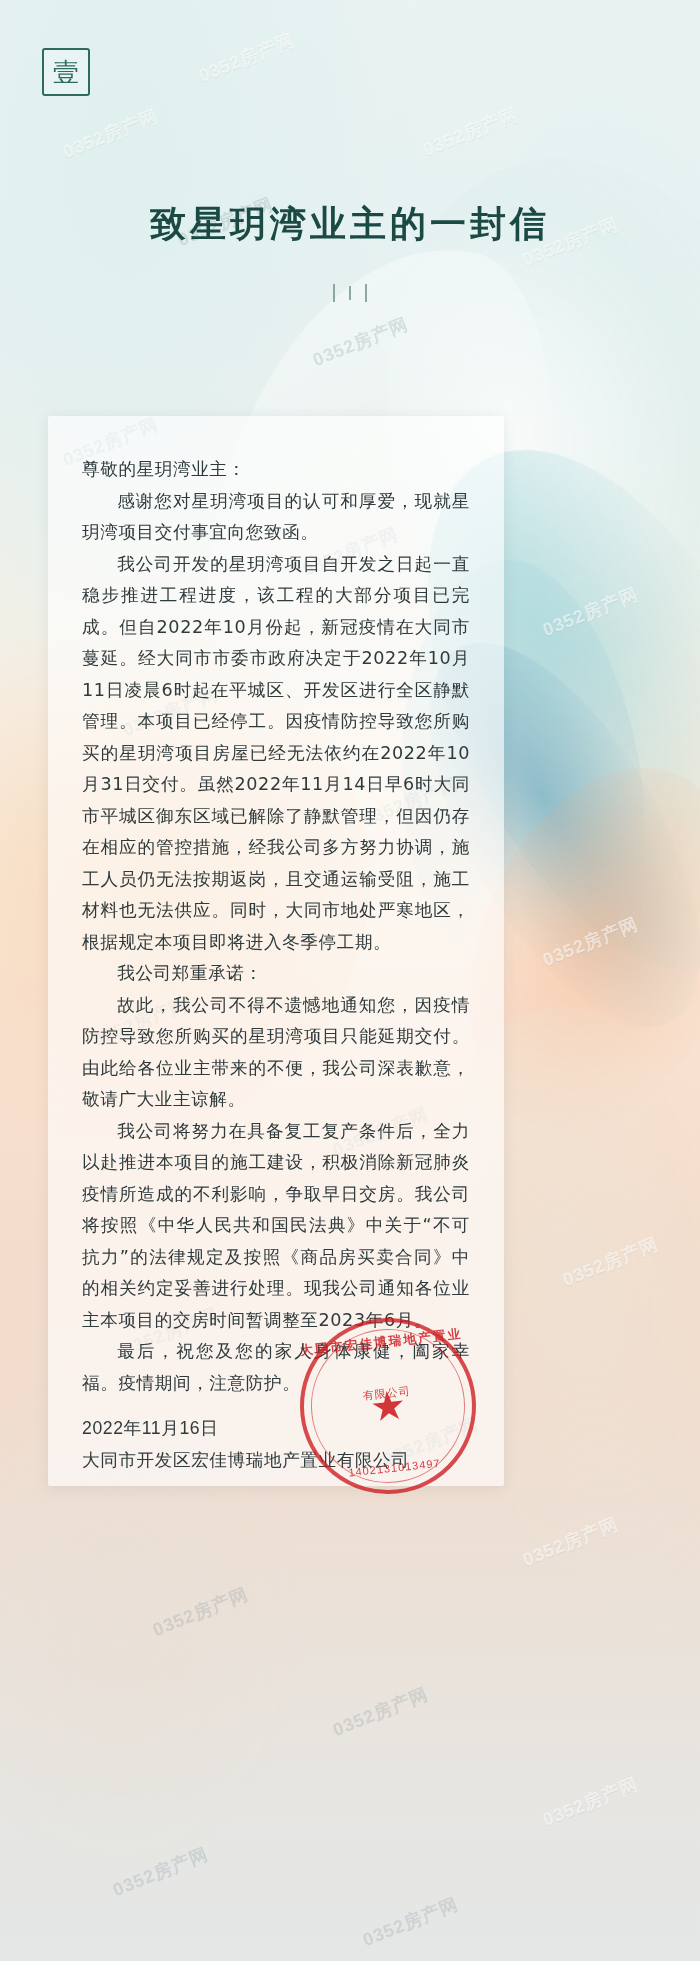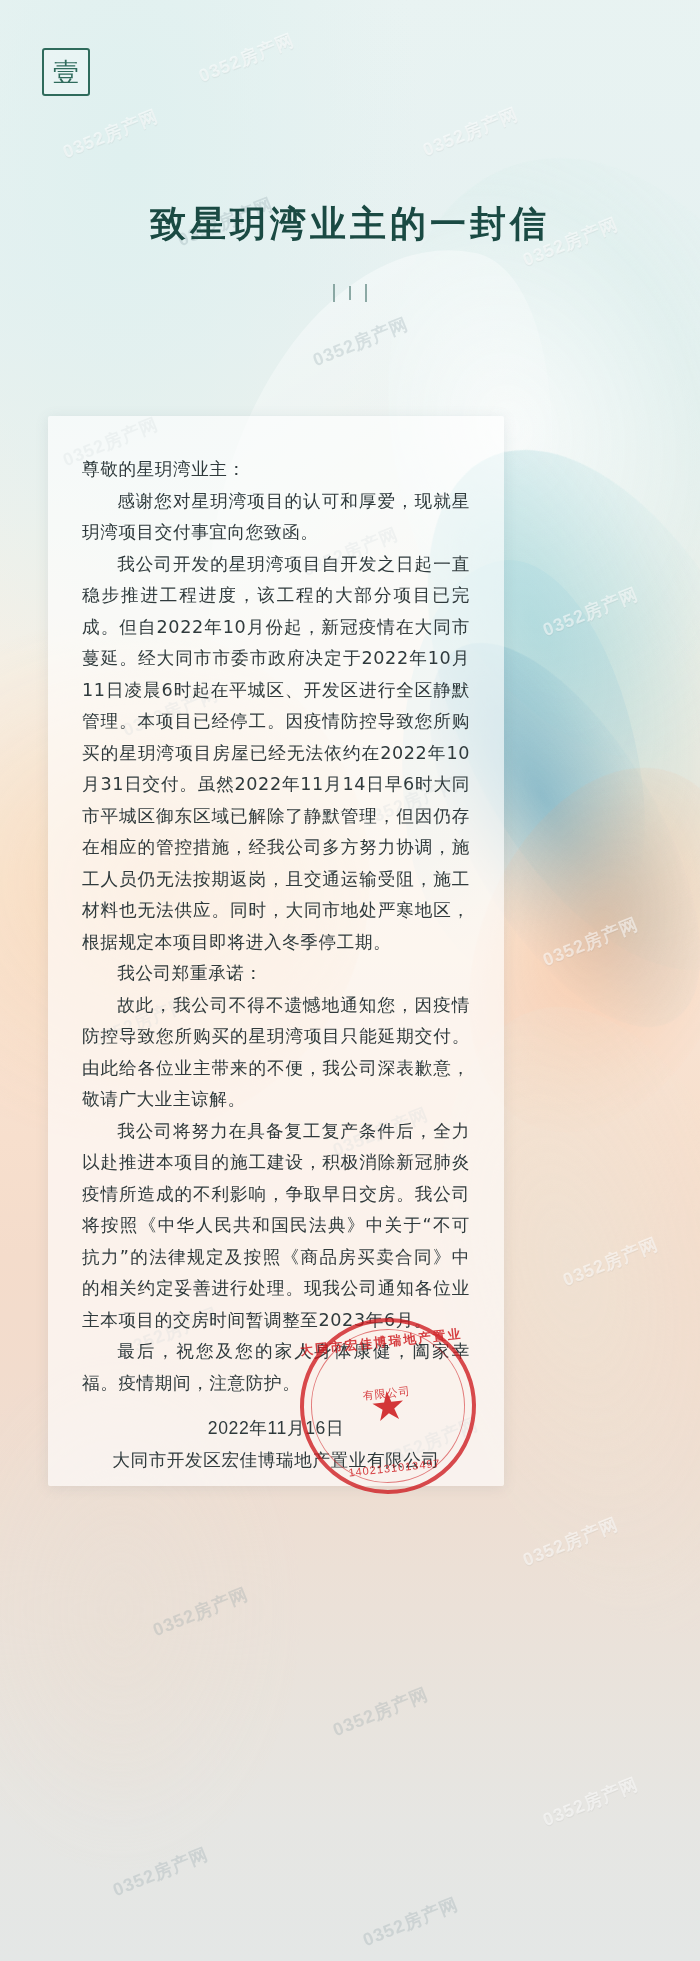--- a/index.html
+++ b/index.html
@@ -115,21 +115,21 @@
     color:#2f3a3c;
     font-size:17.6px;
     line-height:31.5px;
     letter-spacing:.6px;
     text-align:justify;
     font-family:"DejaVu Sans","Liberation Sans",sans-serif;
   }
   .letter p{margin:0;}
   .letter p.ind{text-indent:2em;}
   .sign{
-    margin-top:14px;text-align:center;
+    margin-top:14px;text-align:left;
     font-size:17.6px;line-height:31.5px;color:#2f3a3c;letter-spacing:.6px;
   }
   .sign .line2{white-space:nowrap;}
   
   .stamp{
     position:absolute;left:300px;top:1318px;width:168px;height:168px;
     border:4px solid rgba(206,26,30,.85);border-radius:50%;
     color:rgba(206,26,30,.9);
     transform:rotate(-6deg);
     opacity:.92;

